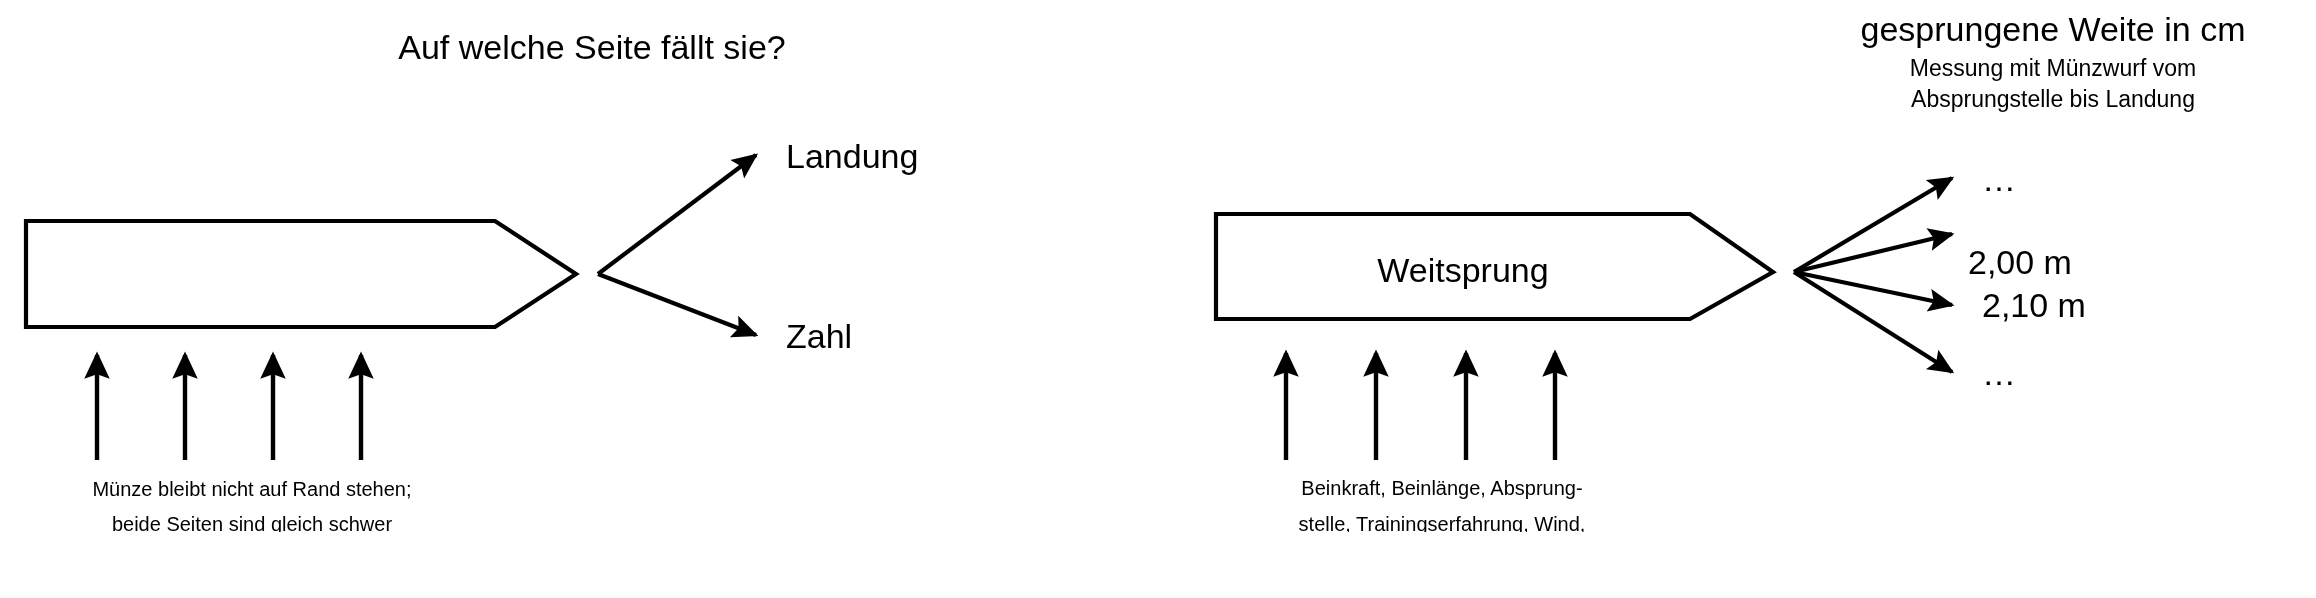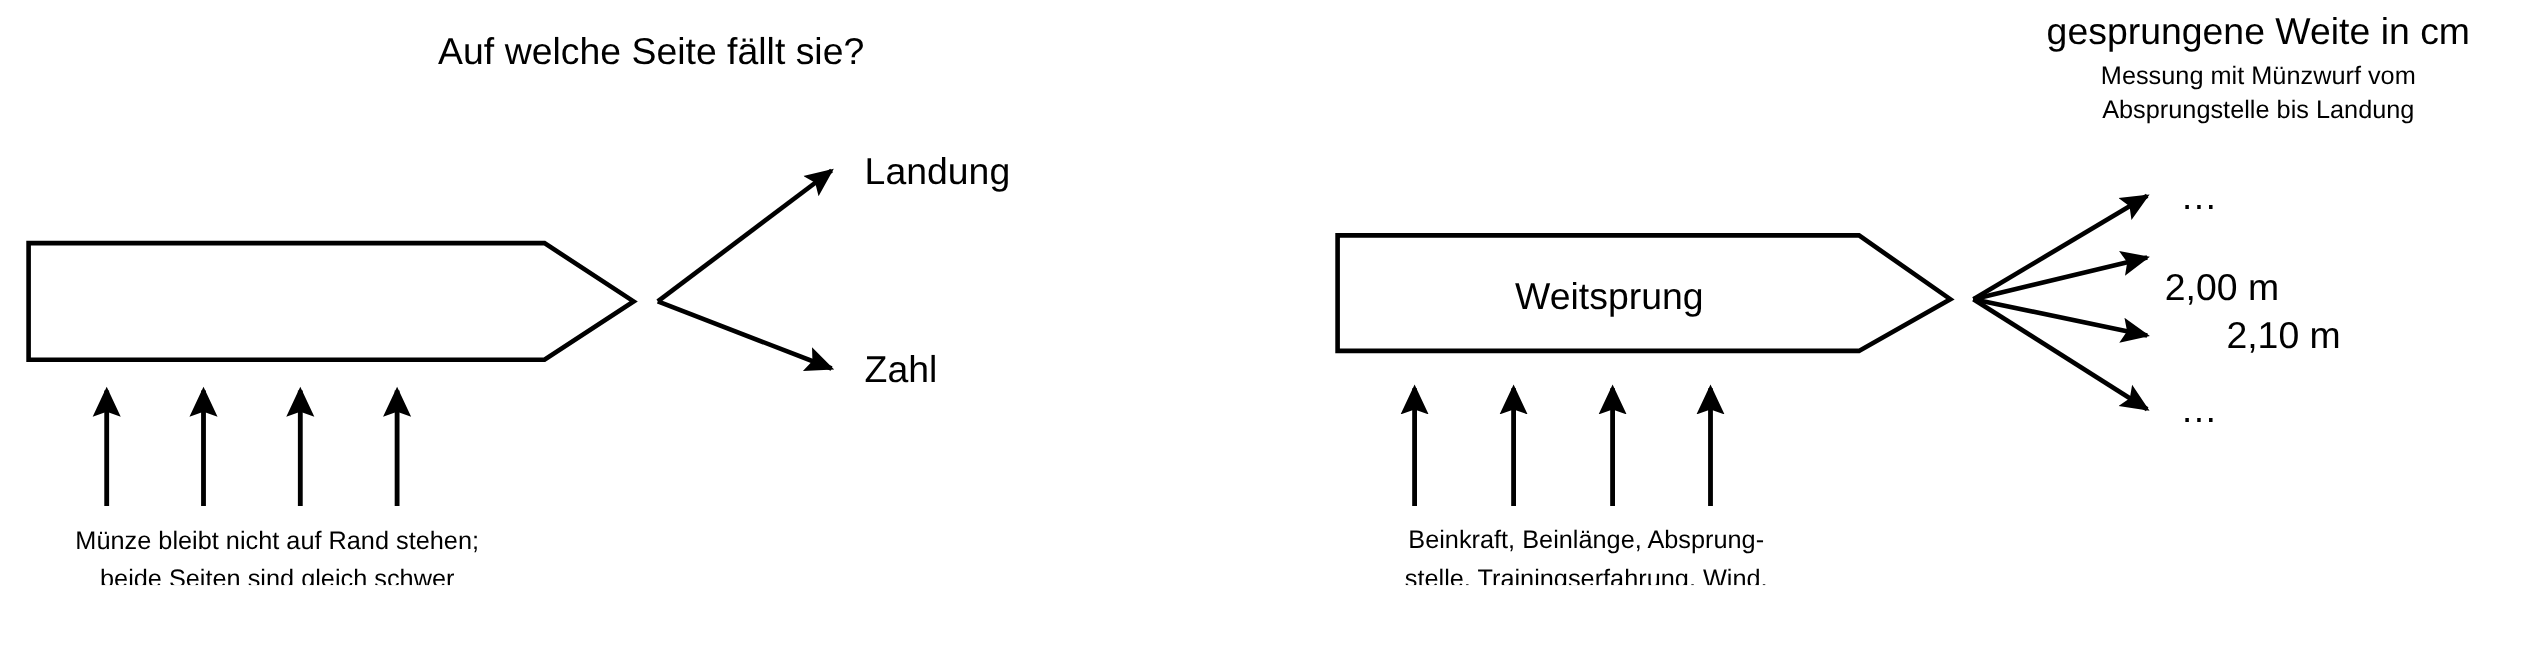--- a/index.html
+++ b/index.html
@@ -46,21 +46,21 @@
     font-size: 34px;
     font-weight: 400;
     text-align: center;
   }
   .outcome-label {
     font-size: 34px;
     font-weight: 400;
     text-align: left;
   }
   .factor-caption {
-    font-size: 23px;
+    font-size: 20px;
     font-weight: 400;
     text-align: center;
   }
   .centered {
     transform: translateX(-50%);
   }
 </style>
 </head>
 <body>
 
@@ -120,21 +120,21 @@
   <div class="txt header-sub centered" style="left:2053px; top:54px;">Messung mit Münzwurf vom</div>
 
   <div class="txt header-sub centered" style="left:2053px; top:85px;">Absprungstelle bis Landung</div>
 
   <div class="txt box-label centered" style="left:1463px; top:249px;">Weitsprung</div>
 
   <div class="txt outcome-label" style="left:1982px; top:158px;">…</div>
 
   <div class="txt outcome-label" style="left:1968px; top:213px;margin-top:28px;">2,00 m</div>
 
-  <div class="txt outcome-label" style="left:1982px; top:284px;margin-left:42px;">2,10 m</div>
+  <div class="txt outcome-label" style="left:1982px; top:284px;">2,10 m</div>
 
   <div class="txt outcome-label" style="left:1982px; top:352px;">…</div>
 
   <div class="txt factor-caption centered" style="left:1442px; top:476px;">Beinkraft, Beinlänge, Absprung-</div>
 
   <div class="txt factor-caption centered" style="left:1442px; top:512px;">stelle, Trainingserfahrung, Wind,</div>
 
 </div>
 
 </body></html>

